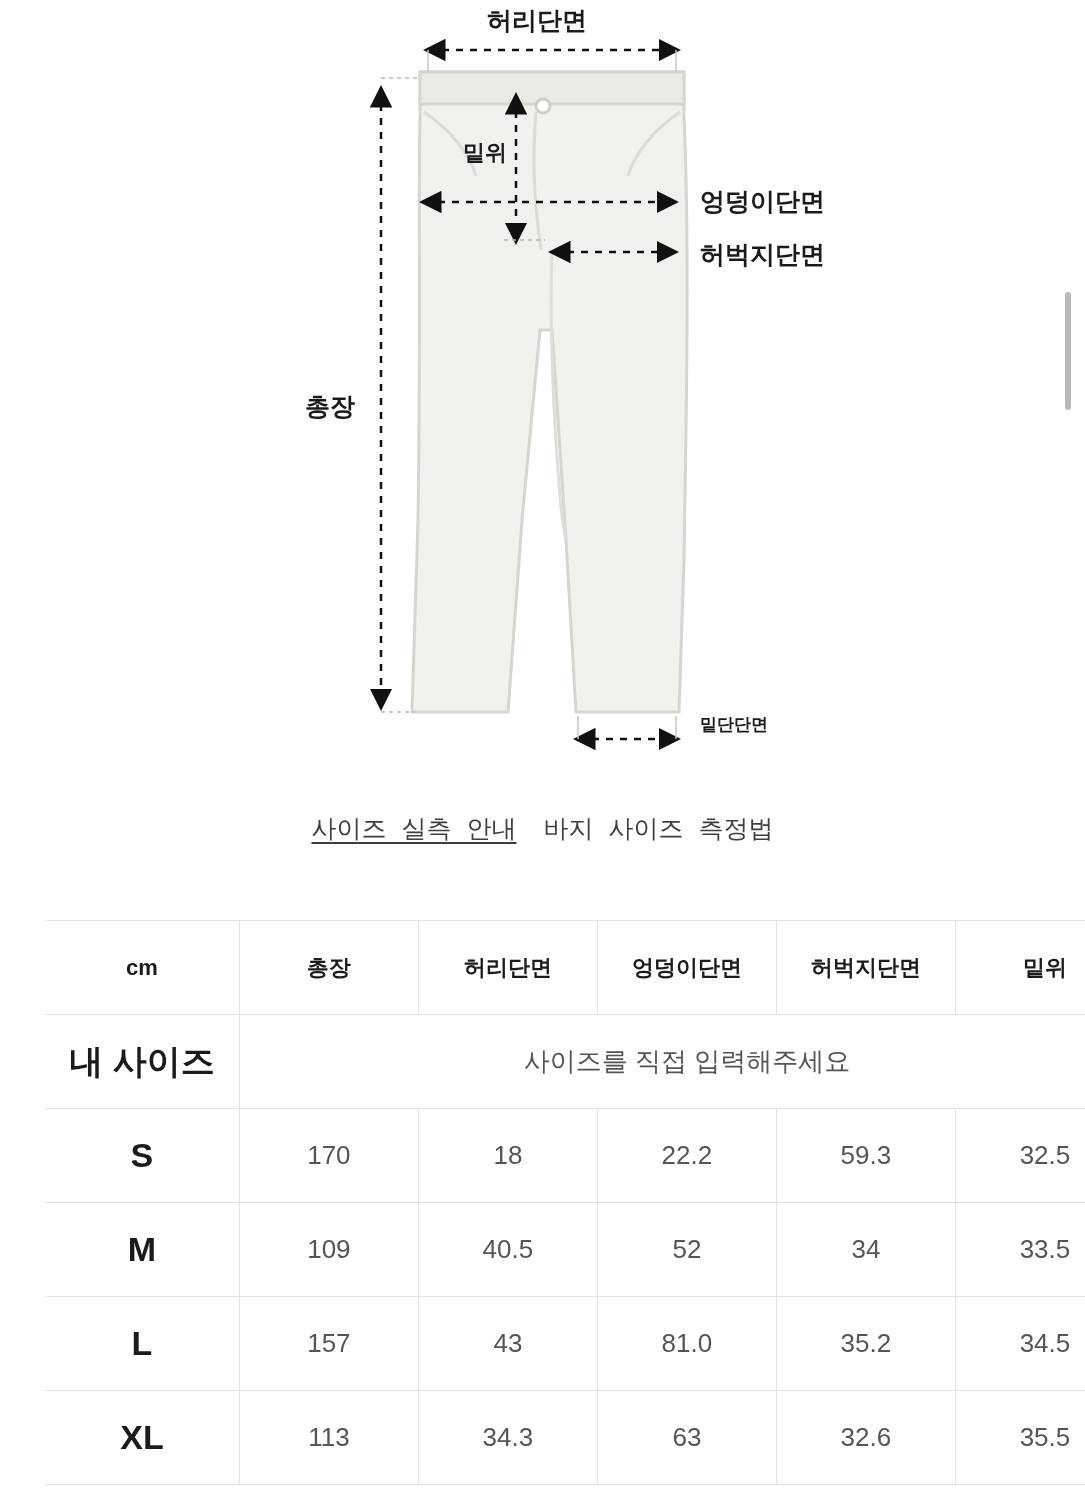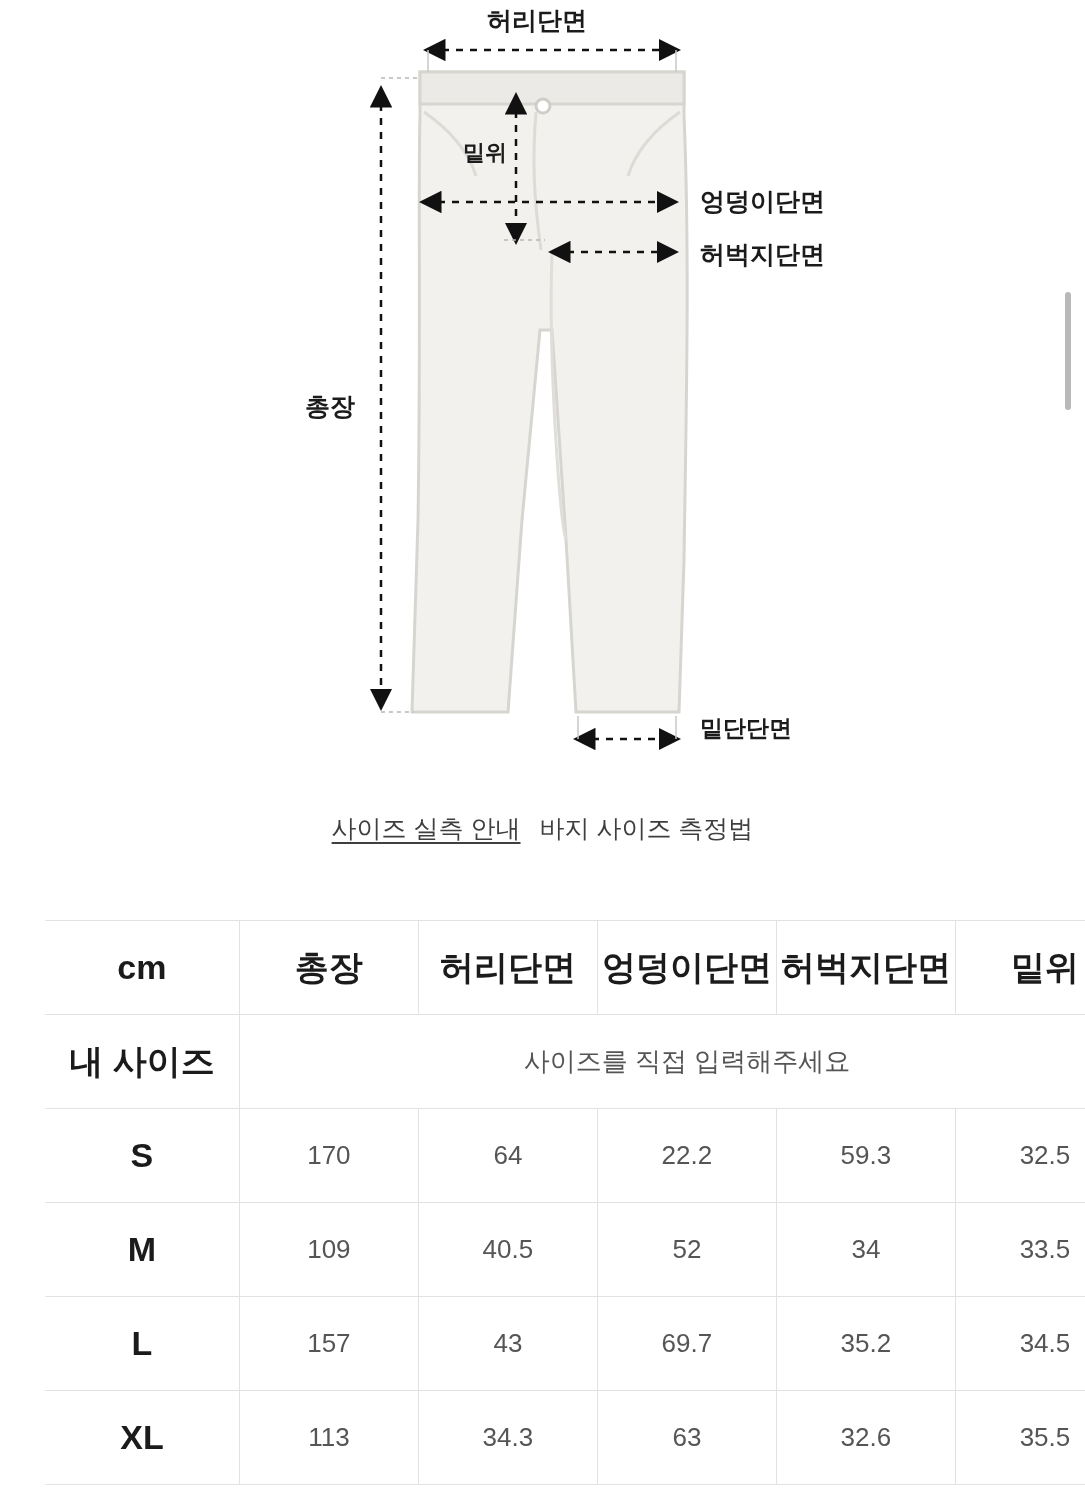--- a/index.html
+++ b/index.html
@@ -31,31 +31,32 @@
     position: absolute;
     font-weight: bold;
     color: #1b1b1b;
     white-space: nowrap;
   }
   .dlabel-top     { left: 487px;  top: 4px;   font-size: 25px; }
   .dlabel-hip     { left: 700px;  top: 185px; font-size: 25px; }
   .dlabel-thigh   { left: 700px;  top: 238px; font-size: 25px; }
   .dlabel-total   { left: 305px;  top: 390px; font-size: 25px; }
   .dlabel-rise    { left: 463px;  top: 138px; font-size: 22px; }
-  .dlabel-hem     { left: 700px;  top: 713px; font-size: 23px; }
+  .dlabel-hem     { left: 700px;  top: 713px; font-size: 17px; }
 
   
   .links-row {
     position: absolute;
     top: 812px;
     left: 0;
     width: 1085px;
     text-align: center;
     font-size: 25px;
     color: #3f3f3f;
+    font-family: Liberation Mono, monospace;
   }
   .links-row a {
     color: #3f3f3f;
     text-decoration: underline;
     text-underline-offset: 5px;
     margin: 0 6px;
   }
 
   
   .size-table {
@@ -79,21 +80,21 @@
     color: #555;
   }
   .size-table th:first-child,
   .size-table td:first-child {
     border-left: none;
     border-right: 1px solid #e2e2e2;
   }
   .size-table thead th {
     font-weight: bold;
     color: #1b1b1b;
-    font-size: 34px;
+    font-size: 22px;
   }
   .size-table .rowlabel {
     font-weight: bold;
     color: #1b1b1b;
     font-size: 34px;
   }
   .col-first { width: 190px; }
   .col-data  { width: 175px; }
   .mysize-cell {
     color: #8d8d8d;
@@ -217,40 +218,40 @@
   </thead>
   <tbody>
     <tr>
       <td class="rowlabel">내 사이즈</td>
       <td class="mysize-cell" colspan="5">사이즈를 직접 입력해주세요</td>
     </tr>
 
     <tr>
       <td class="rowlabel">S</td>
       <td>170</td>
-      <td>64</td>
+      <td>18</td>
       <td>22.2</td>
       <td>59.3</td>
       <td>32.5</td>
     </tr>
 
     <tr>
       <td class="rowlabel">M</td>
       <td>109</td>
       <td>40.5</td>
       <td>52</td>
       <td>34</td>
       <td>33.5</td>
     </tr>
 
     <tr>
       <td class="rowlabel">L</td>
       <td>157</td>
       <td>43</td>
-      <td>69.7</td>
+      <td>81.0</td>
       <td>35.2</td>
       <td>34.5</td>
     </tr>
 
     <tr>
       <td class="rowlabel">XL</td>
       <td>113</td>
       <td>34.3</td>
       <td>63</td>
       <td>32.6</td>

